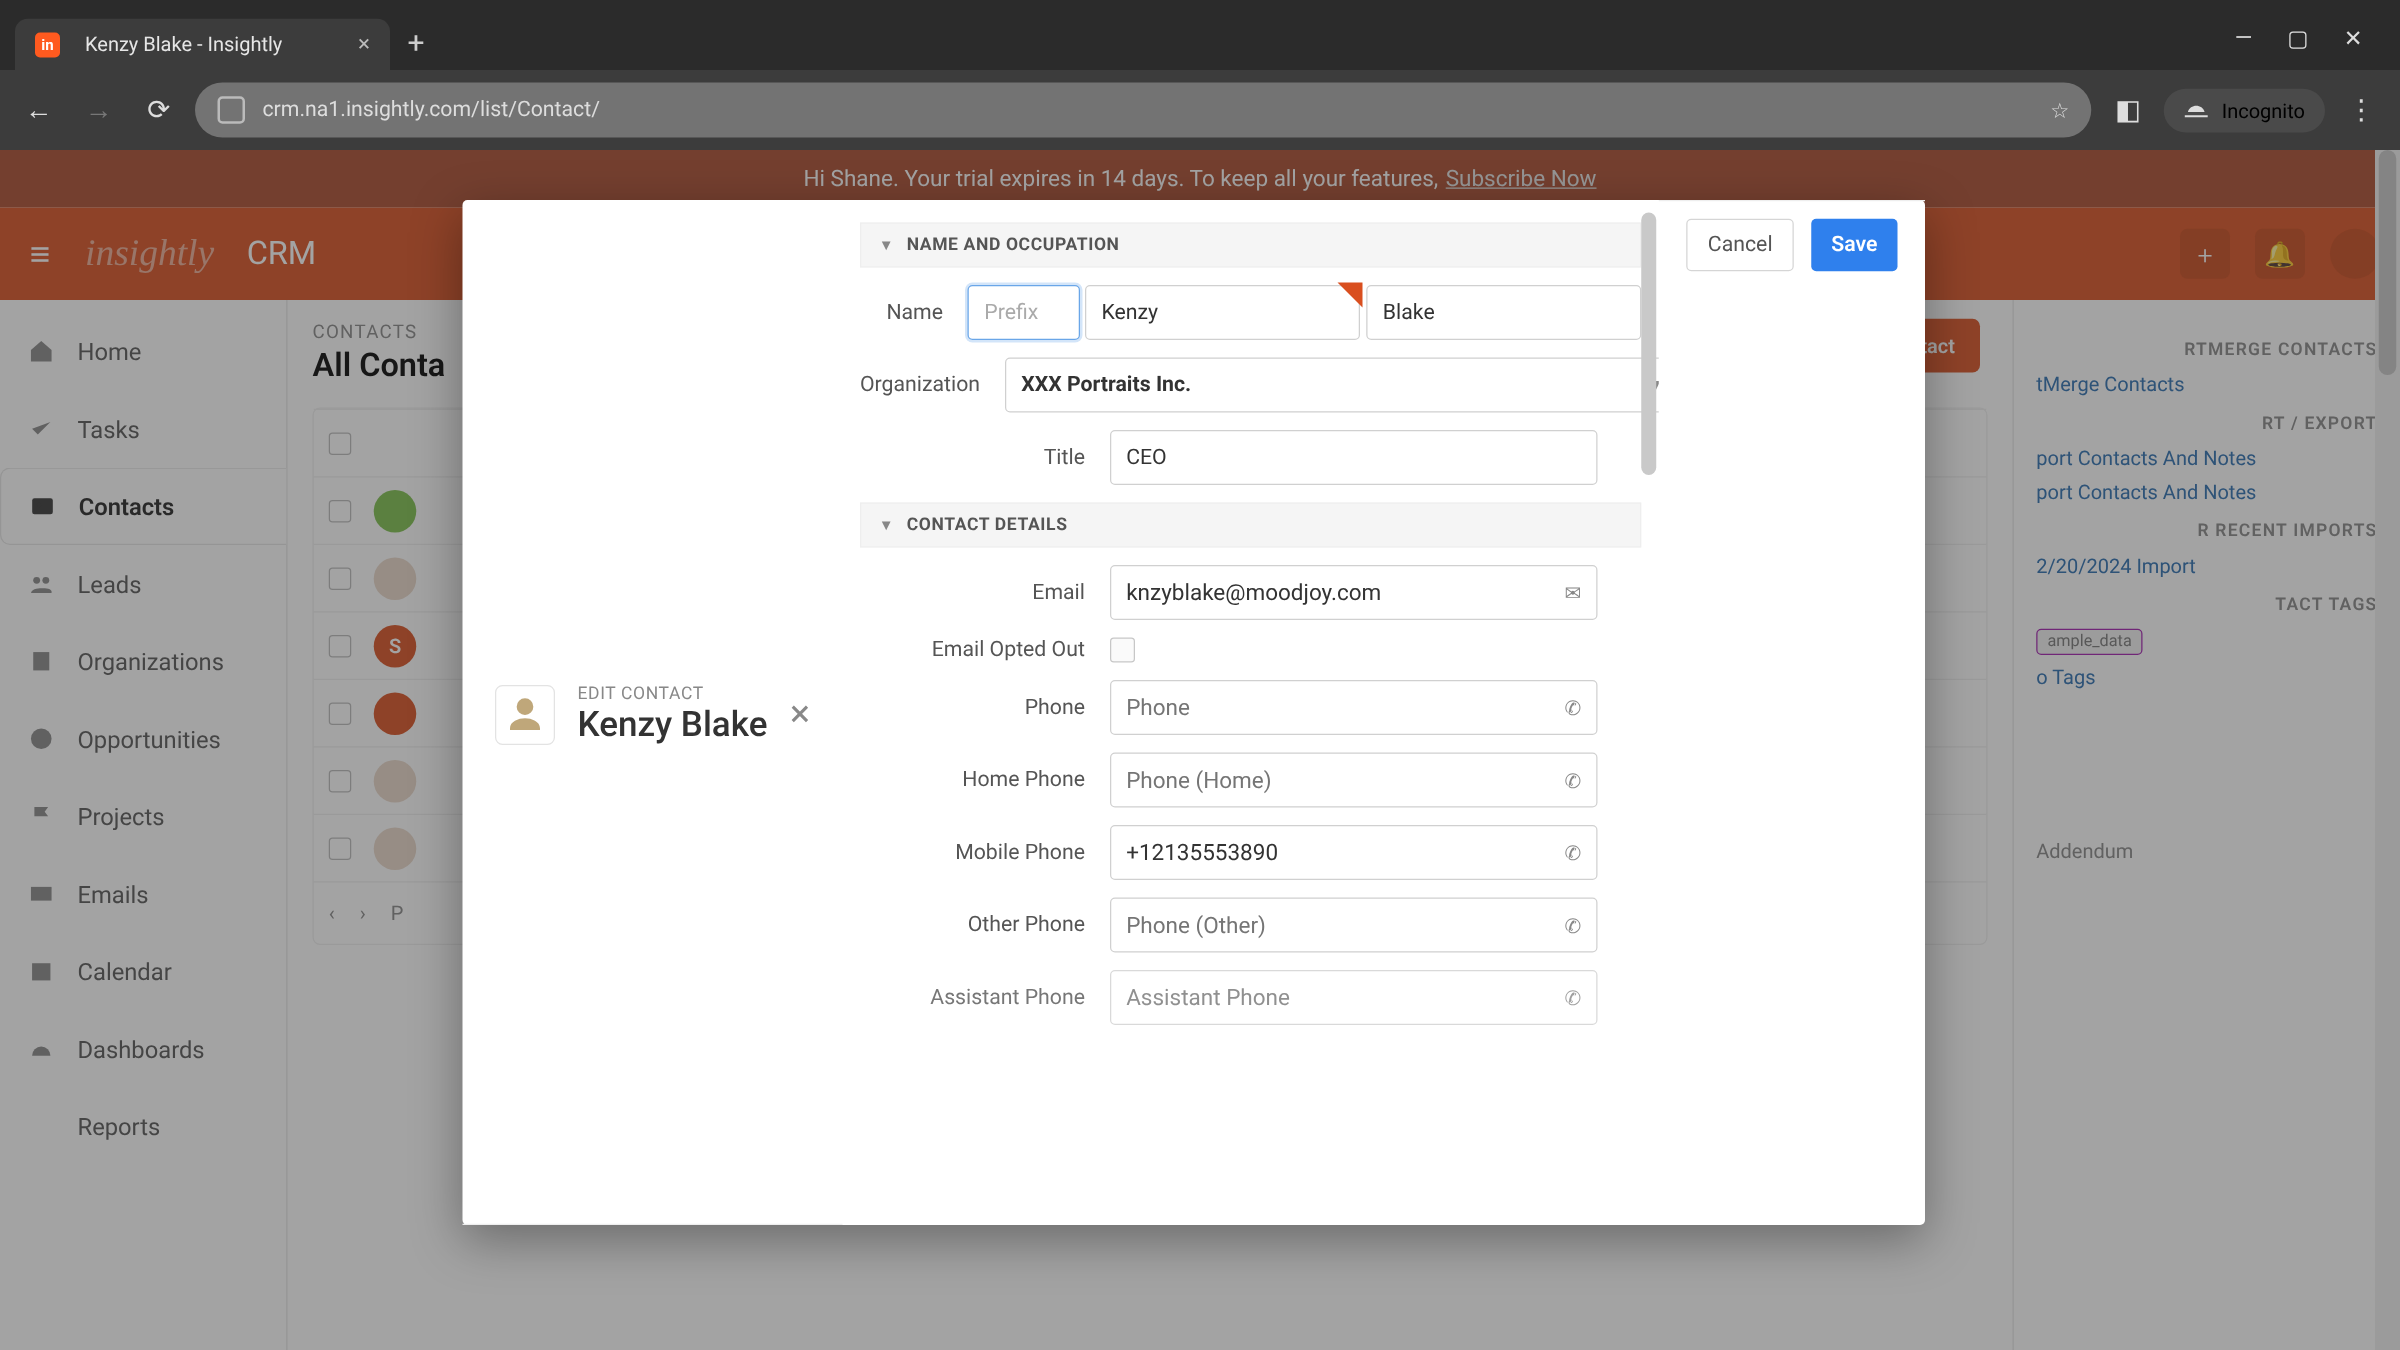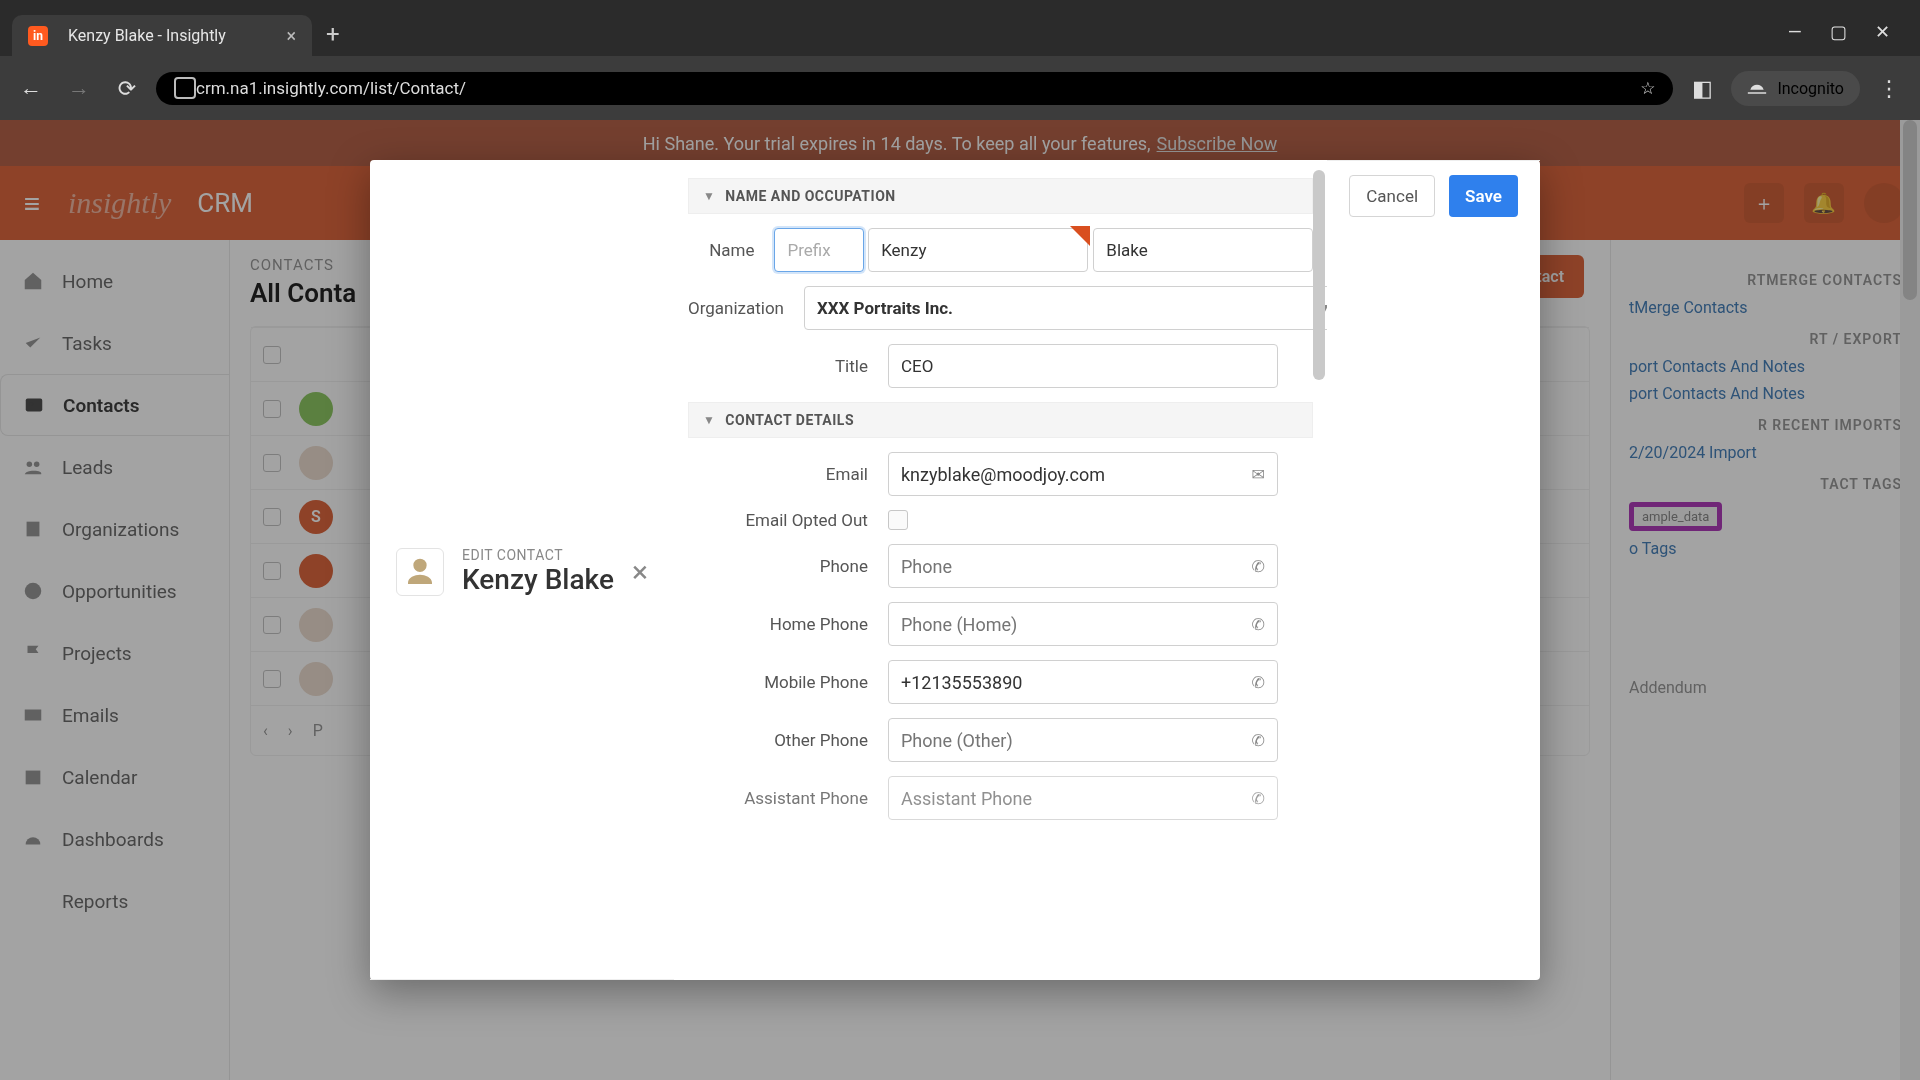--- a/index.html
+++ b/index.html
@@ -9,21 +9,21 @@
   .chrome { position: relative; width: 1920px; height: 1080px; }
   .tabbar { height: 56px; background: #2b2b2b; display: flex; align-items: flex-end; padding: 0 12px; }
   .tab { display: flex; align-items: center; gap: 20px; background: #3c3c3c; color: #e6e6e6; border-radius: 10px 10px 0 0; padding: 10px 16px; font-size: 16px; width: 300px; }
   .tab .fav { width: 20px; height: 20px; border-radius: 4px; background: #ff5a1f; display: flex; align-items: center; justify-content: center; color: #fff; font-size: 12px; font-weight: bold; }
   .tab .x { margin-left: auto; font-size: 18px; color: #bbb; }
   .newtab { color: #ccc; font-size: 24px; padding: 0 14px 8px; }
   .win-ctrls { margin-left: auto; display: flex; gap: 28px; padding: 0 18px 14px; color: #ddd; font-size: 18px; }
   .addrbar { height: 64px; background: #3c3c3c; display: flex; align-items: center; padding: 0 12px; gap: 10px; }
   .nav-btn { width: 38px; height: 38px; border-radius: 50%; display: flex; align-items: center; justify-content: center; color: #ddd; font-size: 22px; }
   .nav-btn.dim { color: #777; }
-  .addr { flex: 1; background: #000000; border-radius: 24px; height: 33px; display: flex; align-items: center; padding: 0 18px; color: #ddd; font-size: 17px; }
+  .addr { flex: 1; background: #737373; border-radius: 24px; height: 44px; display: flex; align-items: center; padding: 0 18px; color: #ddd; font-size: 17px; gap: 14px; }
   .addr .readv { width: 22px; height: 22px; border: 2px solid #bbb; border-radius: 4px; }
   .addr-right { margin-left: auto; display: flex; align-items: center; gap: 20px; color: #ddd; }
   .incog-pill { display: flex; align-items: center; gap: 10px; background: #4a4a4a; border-radius: 22px; padding: 8px 16px; font-size: 16px; }
   .hat-icon { width: 20px; height: 14px; fill: #ddd; }
 
   
   .page { position: relative; width: 100%; height: 960px; background: #fff; overflow: hidden; }
 
   .trialbar { height: 46px; background: #a94a2c; color: #fff; display: flex; align-items: center; justify-content: center; font-size: 18px; gap: 6px; }
   .trialbar a { color: #e5e5e5; font-weight: normal; text-decoration: underline; text-align: center; }
@@ -48,21 +48,21 @@
   .page-label { font-size: 15px; color: #888; letter-spacing: 1px; }
   .page-title { font-size: 26px; font-weight: 600; margin-top: 4px; }
   .row-strip { height: 54px; border-top: 1px solid #eee; display: flex; align-items: center; gap: 18px; padding: 0 12px; }
   .row-strip .cb { width: 18px; height: 18px; border: 1px solid #bbb; border-radius: 3px; }
   .row-strip .avt { width: 34px; height: 34px; border-radius: 50%; background: #d94f1f; color: #fff; display: flex; align-items: center; justify-content: center; font-weight: 600; }
   .pager { height: 50px; border-top: 1px solid #eee; display: flex; align-items: center; gap: 20px; color: #888; padding: 0 12px; }
 
   .rightcol { width: 310px; border-left: 1px solid #e5e5e5; padding: 18px; font-size: 16px; }
   .rightcol .h { font-size: 14px; color: #888; letter-spacing: 1px; font-weight: 600; margin: 14px 0 10px; text-align: right; }
   .rightcol a { color: #2a6db0; display: block; margin: 8px 0; text-decoration: none; }
-  .tagchip { background: #f3f3f3; border: 5px solid #a21caf; border-radius: 4px; padding: 2px 8px; font-size: 13px; color: #777; display: inline-block; }
+  .tagchip { background: #f3f3f3; border: 1px solid #a21caf; border-radius: 4px; padding: 2px 8px; font-size: 13px; color: #777; display: inline-block; }
 
   .toolbar { position: absolute; right: 26px; top: 14px; display: flex; gap: 14px; align-items: center; }
   .tool-btn { width: 44px; height: 44px; border: 1px solid #ddd; border-radius: 6px; display: flex; align-items: center; justify-content: center; color: #666; }
   .new-contact-btn { background: #d94f1f; color: #fff; border-radius: 6px; padding: 12px 20px; font-weight: 600; font-size: 16px; }
 
   
   .scrim { position: absolute; inset: 0; background: rgba(50,50,50,0.45); }
   .modal { position: absolute; left: 370px; top: 40px; width: 1170px; height: 820px; background: #fff; border-radius: 4px; box-shadow: 0 12px 40px rgba(0,0,0,0.35); display: flex; }
   .modal-head { display: flex; align-items: center; gap: 18px; padding: 18px 26px 14px; border-bottom: 1px solid #eee; }
   .modal-head .person { width: 48px; height: 48px; border-radius: 6px; border: 1px solid #e3e3e3; display: flex; align-items: center; justify-content: center; }

